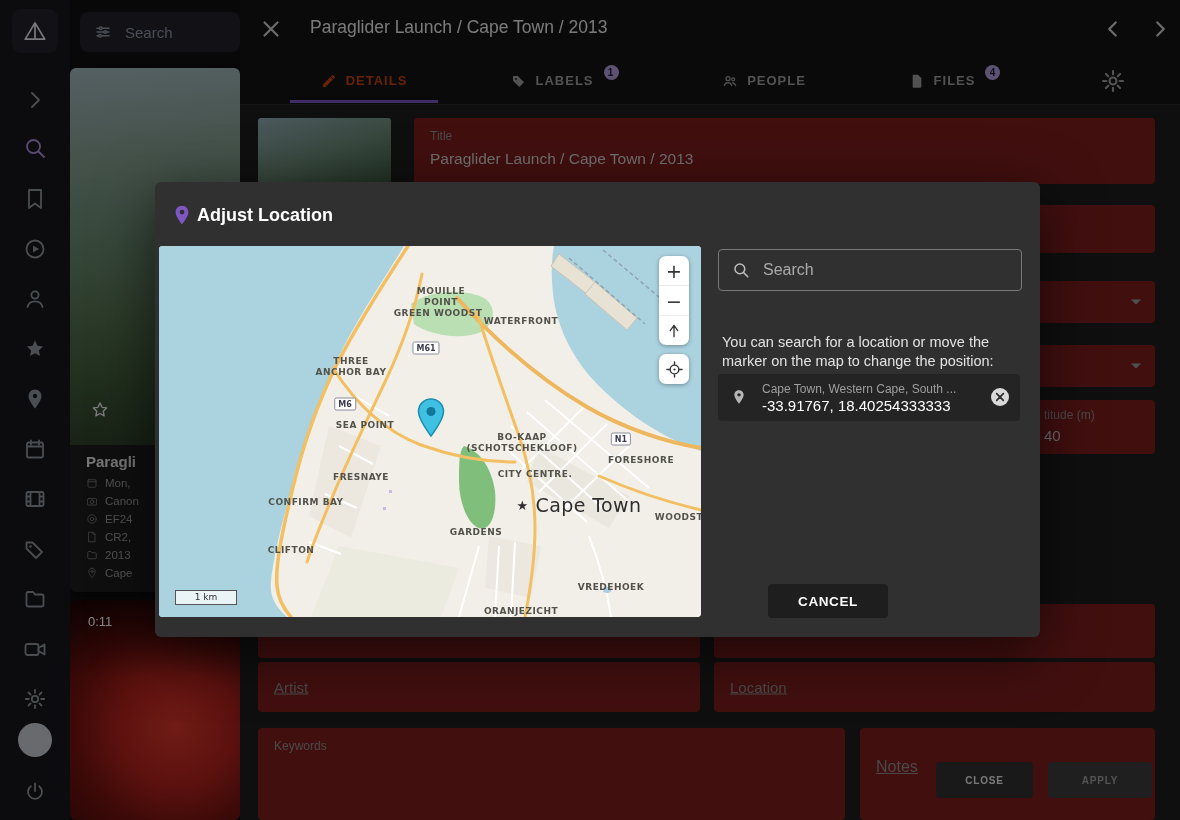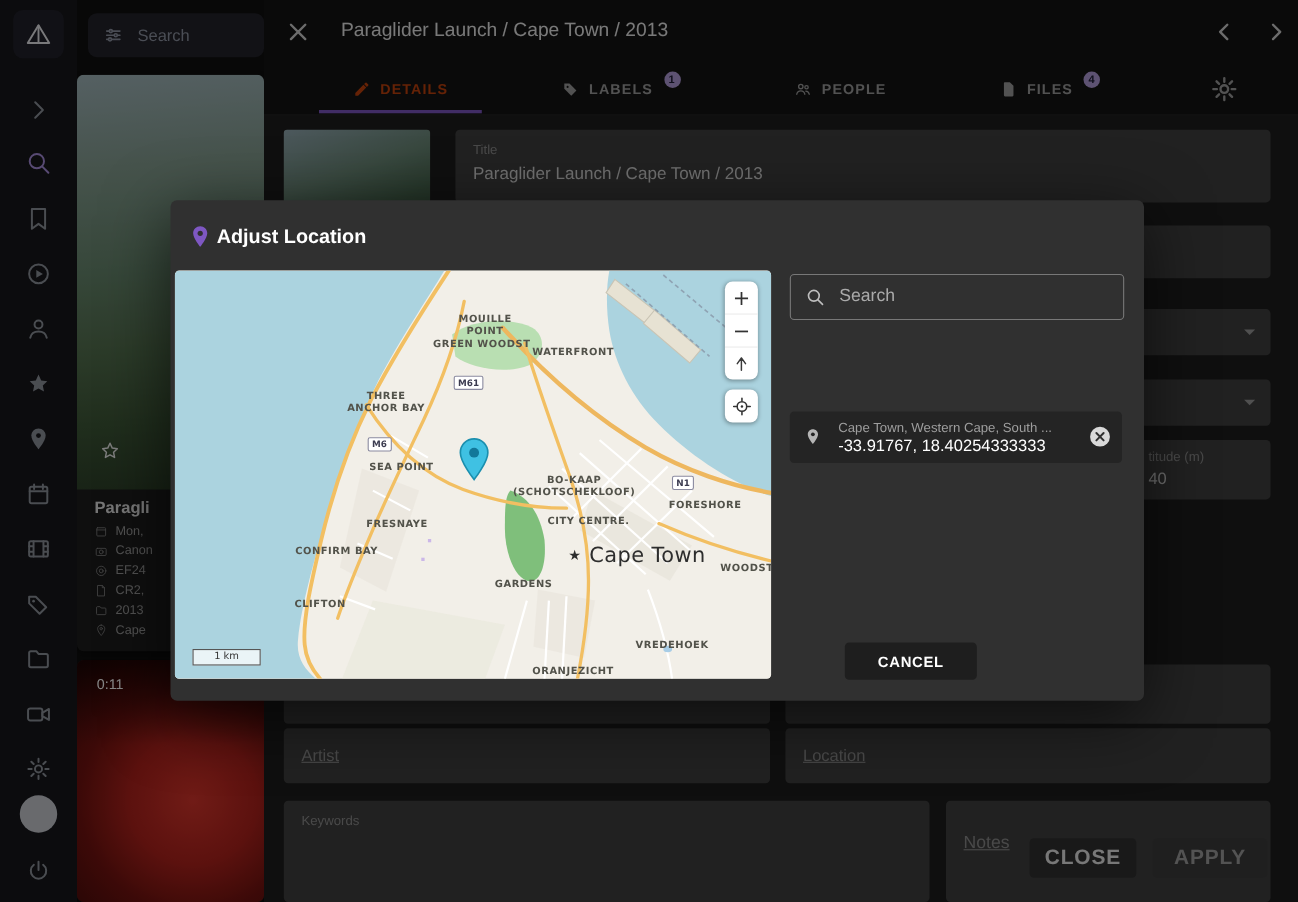--- a/index.html
+++ b/index.html
@@ -36,31 +36,31 @@
   .p-title{position:absolute;left:70px;top:17px;font-size:17.5px;color:#e8e8e8;}
   .p-tabs{position:absolute;left:0;top:58px;width:940px;height:46px;background:#151515;border-bottom:1px solid #272727;}
   .tab{position:absolute;top:0;height:45px;width:148px;display:flex;align-items:center;justify-content:center;gap:9px;
        color:#9e9e9e;font-size:13px;font-weight:bold;letter-spacing:1px;cursor:pointer;}
   .tab svg{width:16px;height:16px;fill:currentColor;stroke:none;}
   .tab.stroke-ic svg{fill:none;stroke:currentColor;stroke-width:1.8;stroke-linecap:round;}
   .tab.active{color:#c2410c;align-items:center;}
   .tab-underline{position:absolute;left:50px;top:42px;width:148px;height:3px;background:#7e57c2;}
   .badge{display:inline-block;min-width:15px;height:15px;border-radius:8px;background:#b39ddb;color:#22223a;
          font-size:10px;font-weight:bold;line-height:15px;text-align:center;transform:translate(1px,-8px);}
-  .fld{position:absolute;background:#404040;border-radius:4px;}
+  .fld{position:absolute;background:#7f1d1d;border-radius:4px;}
   .fld .lab{position:absolute;left:16px;top:11px;font-size:12px;color:#8d8d8d;}
   .fld .val{position:absolute;left:16px;top:32px;font-size:15.5px;color:#d6d6d6;white-space:nowrap;}
   .fld .ph{position:absolute;left:16px;top:50%;transform:translateY(-50%);font-size:15px;color:#8d8d8d;text-decoration:underline;}
   .fld .caret{position:absolute;right:14px;top:50%;transform:translateY(-50%);width:0;height:0;
               border-left:5px solid transparent;border-right:5px solid transparent;border-top:5px solid #9a9a9a;}
   .thumb{position:absolute;left:18px;top:118px;width:133px;height:84px;border-radius:3px;
          background:linear-gradient(160deg,#93aab2 0%,#6d8b7a 45%,#4b6a52 75%,#33503a 100%);}
   .kw-val{position:absolute;left:16px;top:33px;right:16px;font-size:15px;color:#949494;line-height:1.38;}
   .foot-btn{position:absolute;top:762px;height:36px;border-radius:4px;display:flex;align-items:center;justify-content:center;
-            font-size:19px;font-weight:bold;letter-spacing:.8px;cursor:pointer;z-index:5;}
+            font-size:10px;font-weight:bold;letter-spacing:.8px;cursor:pointer;z-index:5;}
   
   #overlay{position:absolute;inset:0;background:rgba(0,0,0,.48);z-index:10;}
   #modal{position:absolute;left:155px;top:182px;width:885px;height:455px;background:#303030;border-radius:6px;
          box-shadow:0 14px 60px rgba(0,0,0,.6);z-index:20;}
   .m-title{position:absolute;left:42px;top:23px;font-size:18px;font-weight:bold;color:#fff;}
   .m-pin{position:absolute;left:16px;top:21px;width:22px;height:24px;}
   
   #map{position:absolute;left:4px;top:64px;width:542px;height:371px;border-radius:4px;overflow:hidden;background:#f2efe8;cursor:grab;}
   #map svg.base{position:absolute;left:0;top:0;}
   .ml{position:absolute;transform:translateX(-50%);text-align:center;white-space:pre-line;
@@ -446,20 +446,21 @@
     </div>
 
     <div id="m-search">
       <svg viewBox="0 0 24 24">
           <circle cx="10.5" cy="10.5" r="6.5"></circle>
           <path d="M15.5 15.5L21 21"></path>
         </svg>
       <input placeholder="Search" style="">
     </div>
 
+    <p class="hint">You can search for a location or move the marker on the map to change the position:</p>
 
     <div class="chip">
       <span class="cpin">
         <svg viewBox="0 0 24 24" width="16" height="20">
             <path d="M12 1.8c-3.9 0-7 3.1-7 7 0 5.2 7 13.4 7 13.4s7-8.2 7-13.4c0-3.9-3.1-7-7-7z" fill="#b5b5b5"></path>
             <circle cx="12" cy="8.8" r="2.6" fill="#242424"></circle>
           </svg>
       </span>
       <span class="cname">Cape Town, Western Cape, South ...</span>
       <span class="ccoord">-33.91767, 18.40254333333</span>

